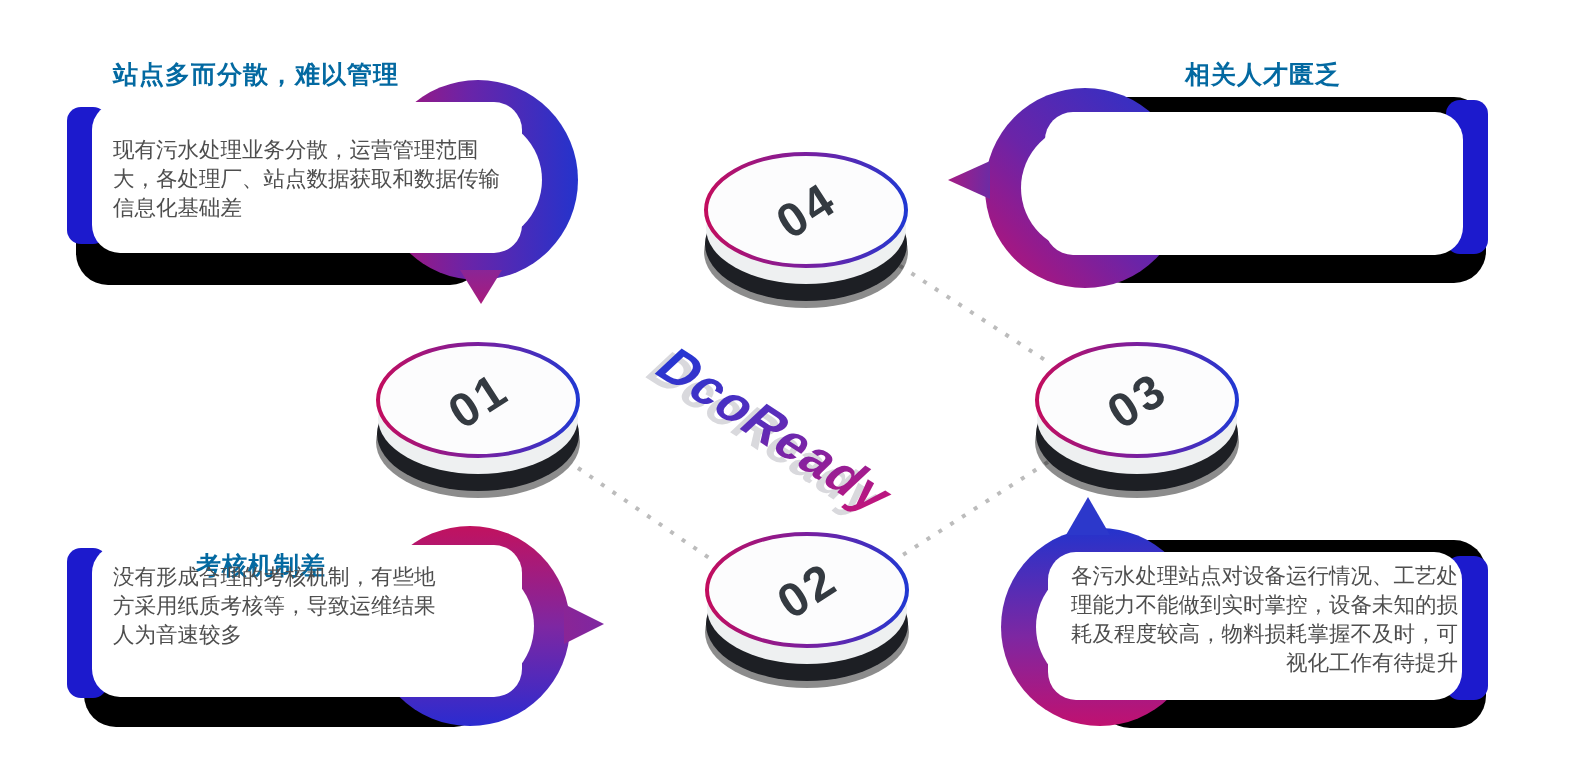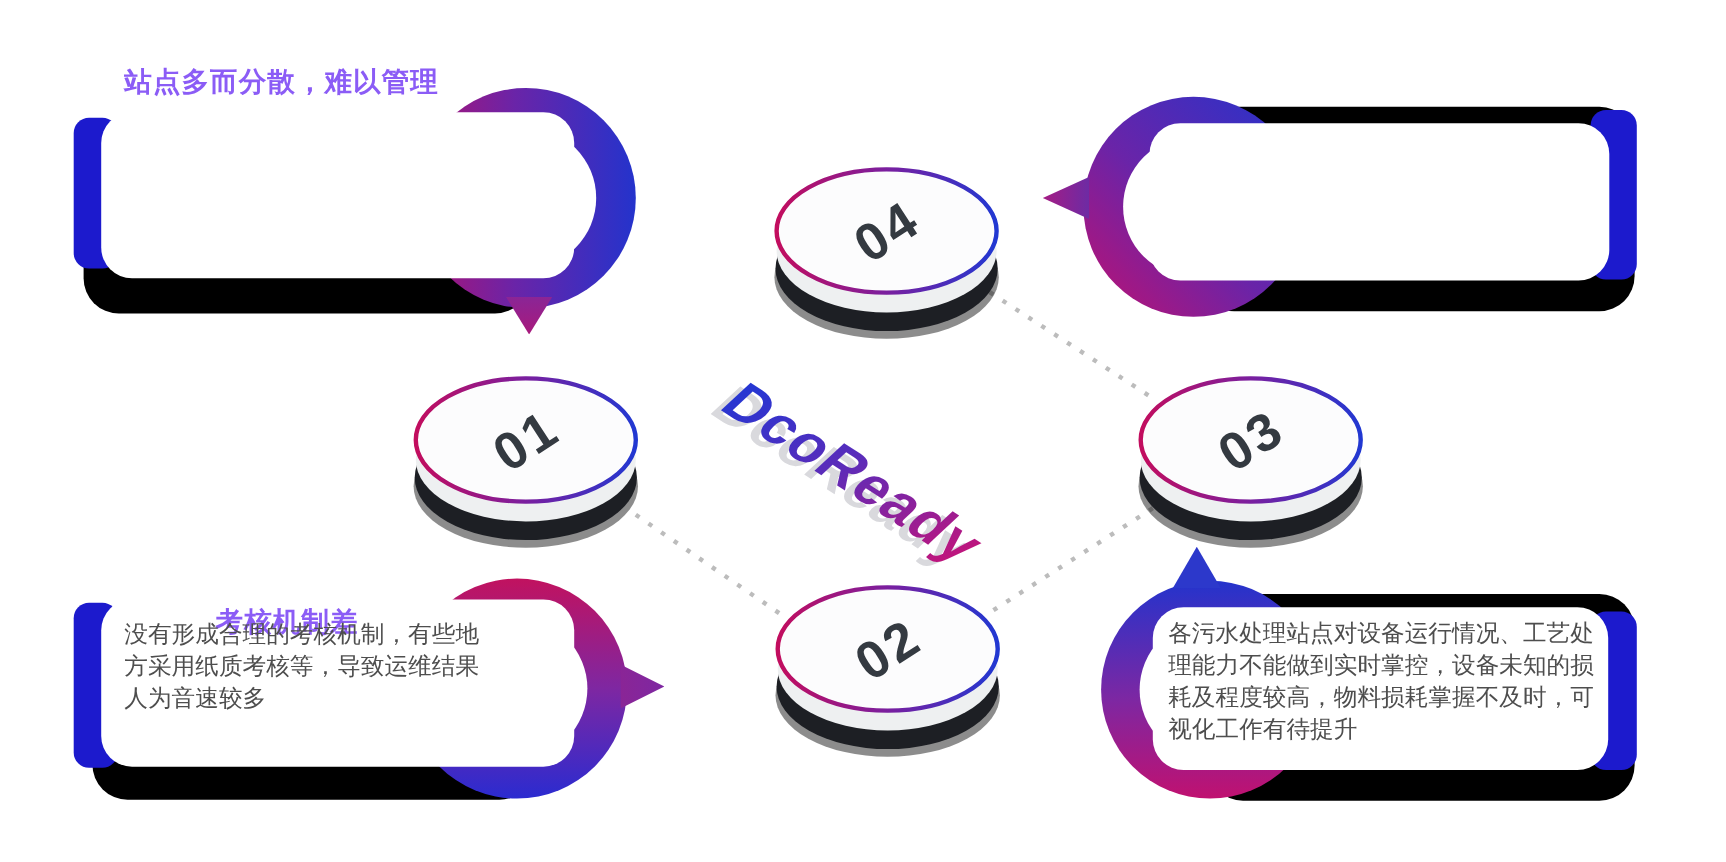--- a/index.html
+++ b/index.html
@@ -10,21 +10,21 @@
   
   .links { position:absolute; left:0; top:0; z-index:1; }
 
   
   .shadow-rect { position:absolute; background:#000; border-radius:32px; z-index:2; }
   .blue-bar    { position:absolute; background:#1c1acd; border-radius:14px; z-index:3; }
   .ring        { position:absolute; border-radius:50%; z-index:4; }
   .tail        { position:absolute; z-index:4; }
   .white-box   { position:absolute; background:#ffffff; border-radius:28px; z-index:5; }
   .inner-circle{ position:absolute; background:#ffffff; border-radius:50%; z-index:6; }
-  .callout-title { position:absolute; font-size:25px; font-weight:bold; color:#8b5cf6; letter-spacing:1px; z-index:7; }
+  .callout-title { position:absolute; font-size:25px; font-weight:bold; color:#0369a1; letter-spacing:1px; z-index:7; }
   .callout-body  { position:absolute; font-size:21.5px; line-height:29px; color:#4e4e4e; z-index:7; }
 
   
   .ring-tl { background:linear-gradient(90deg,#b01371 0%,#6a24a8 45%,#2433cc 100%); }
   .ring-tr { background:linear-gradient(225deg,#2433cc 0%,#6a24a8 55%,#c01170 100%); }
   .ring-bl { background:linear-gradient(180deg,#c1125f 0%,#7e27a2 50%,#2b2bd0 100%); }
   .ring-br { background:linear-gradient(180deg,#2433cc 0%,#7e27a2 55%,#c01170 100%); }
 
   .tail-down  { clip-path:polygon(0 0,100% 0,50% 100%);  background:linear-gradient(180deg,#8a2596,#a91a7c); }
   .tail-left  { clip-path:polygon(100% 0,100% 100%,0 50%); background:linear-gradient(270deg,#6d2ba4,#a51c84); }
@@ -65,21 +65,23 @@
     <line x1="888" y1="258" x2="1048" y2="362" stroke="#bcbcbc" stroke-width="4" stroke-dasharray="4 10"></line>
   </svg>
 
   <div class="callout-title" style="left:113px; top:58px;">站点多而分散，难以管理</div>
   <div class="shadow-rect" style="left:76px; top:134px; width:406px; height:151px;"></div>
   <div class="blue-bar" style="left:67px; top:107px; width:40px; height:137px;"></div>
   <div class="ring ring-tl" style="left:378px; top:80px; width:200px; height:200px;"></div>
   <div class="tail tail-down" style="left:460px; top:270px; width:42px; height:34px;"></div>
   <div class="white-box" style="left:92px; top:102px; width:430px; height:151px;"></div>
   <div class="inner-circle" style="left:414px; top:116px; width:128px; height:128px;"></div>
+  <div class="callout-body" style="left:113px; top:136px; width:400px;">现有污水处理业务分散，运营管理范围大，各处理厂、站点数据获取和数据传输信息化基础差</div>
 
+  <div class="callout-title" style="left:1185px; top:58px;">相关人才匮乏</div>
   <div class="shadow-rect" style="left:1090px; top:97px; width:396px; height:186px;"></div>
   <div class="blue-bar" style="left:1446px; top:100px; width:42px; height:154px;"></div>
   <div class="ring ring-tr" style="left:985px; top:88px; width:200px; height:200px;"></div>
   <div class="tail tail-left" style="left:948px; top:161px; width:42px; height:38px;"></div>
   <div class="white-box" style="left:1045px; top:112px; width:418px; height:143px;"></div>
   <div class="inner-circle" style="left:1021px; top:124px; width:128px; height:128px;"></div>
 
   <div class="callout-title" style="left:196px; top:501px;margin-top:48px;">考核机制差</div>
   <div class="shadow-rect" style="left:84px; top:575px; width:402px; height:152px;"></div>
   <div class="blue-bar" style="left:67px; top:548px; width:40px; height:150px;"></div>
@@ -88,21 +90,21 @@
   <div class="white-box" style="left:92px; top:545px; width:430px; height:152px;"></div>
   <div class="inner-circle" style="left:406px; top:562px; width:128px; height:128px;"></div>
   <div class="callout-body" style="left:113px; top:563px; width:330px;">没有形成合理的考核机制，有些地方采用纸质考核等，导致运维结果人为音速较多</div>
 
   <div class="shadow-rect" style="left:1098px; top:540px; width:388px; height:188px;"></div>
   <div class="blue-bar" style="left:1446px; top:556px; width:42px; height:144px;"></div>
   <div class="ring ring-br" style="left:1001px; top:528px; width:198px; height:198px;"></div>
   <div class="tail tail-up" style="left:1066px; top:497px; width:44px; height:38px;"></div>
   <div class="white-box" style="left:1048px; top:552px; width:414px; height:148px;"></div>
   <div class="inner-circle" style="left:1036px; top:563px; width:128px; height:128px;"></div>
-  <div class="callout-body" style="left:1062px; top:562px; width:396px;">各污水处理站点对设备运行情况、工艺处理能力不能做到实时掌控，设备未知的损耗及程度较高，物料损耗掌握不及时，可视化工作有待提升</div>
+  <div class="callout-body" style="left:1062px; top:562px; width:396px;text-align:right;">各污水处理站点对设备运行情况、工艺处理能力不能做到实时掌控，设备未知的损耗及程度较高，物料损耗掌握不及时，可视化工作有待提升</div>
 
   <svg class="puck" style="left:358px; top:328px;" width="240" height="200">
     <ellipse cx="120" cy="114" rx="102" ry="56" fill="#000000" opacity="0.45"></ellipse>
     <ellipse cx="120" cy="106" rx="101" ry="57" fill="#1d1f24"></ellipse>
     <ellipse cx="120" cy="90" rx="100" ry="56" fill="#eef0f1"></ellipse>
     <ellipse cx="120" cy="72" rx="100" ry="56" fill="#fcfcfd" stroke="url(#puckRing)" stroke-width="4"></ellipse>
     <text x="120" y="89" text-anchor="middle" font-size="48" fill="#343a41" transform="rotate(-33 120 72)">01</text>
   </svg>
 
   <svg class="puck" style="left:687px; top:518px;" width="240" height="200">

